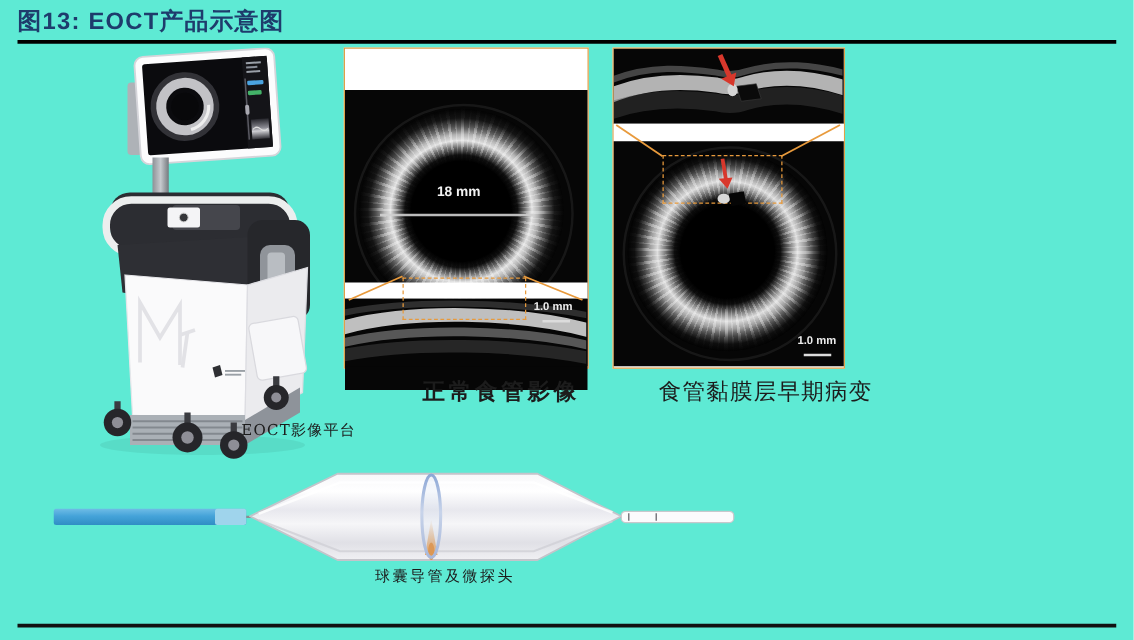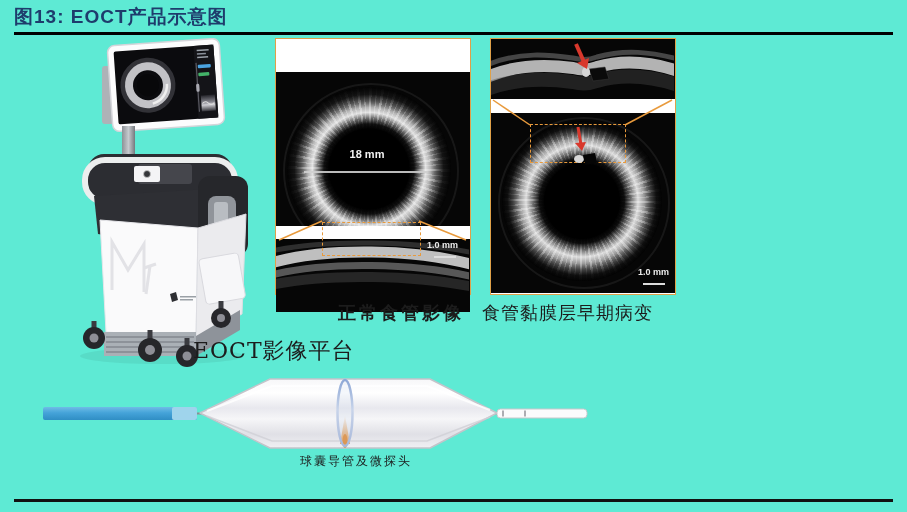--- a/index.html
+++ b/index.html
@@ -14,23 +14,23 @@
   .page{position:relative;width:907px;height:512px;background:#5eead4;overflow:hidden;
         font-family:"Liberation Sans",sans-serif;}
   .fig-title{position:absolute;left:14px;top:4px;font-size:19px;font-weight:bold;
              letter-spacing:1px;color:var(--title-navy);white-space:nowrap;}
   .rule{position:absolute;left:14px;width:879px;background:#000;}
   .rule.top{top:32px;height:2.5px;}
   .rule.bottom{top:499px;height:3px;background:#111;}
 
   .caption{position:absolute;color:#1c1c1c;font-family:"DejaVu Serif",serif;
            white-space:nowrap;}
-  .cap-platform{left:193px;top:336px;font-size:22px;letter-spacing:1px;}
+  .cap-platform{left:193px;top:336px;font-size:12px;letter-spacing:1px;}
   .cap-normal{left:320px;top:301px;width:162px;text-align:center;font-size:18px;letter-spacing:3px;font-weight:bold;}
-  .cap-lesion{left:482px;top:301px;width:186px;text-align:left;font-size:18px;letter-spacing:1px;}
+  .cap-lesion{left:512px;top:301px;width:186px;text-align:right;font-size:18px;letter-spacing:1px;}
   .cap-catheter{left:266px;top:453px;width:180px;text-align:center;font-size:12px;letter-spacing:2px;}
 
   
   .panel{position:absolute;border:1.5px solid var(--panel-border-orange);
          background:#fff;box-sizing:border-box;}
   .panel-normal{left:275px;top:38px;width:196px;height:257px;}
   .panel-lesion{left:490px;top:38px;width:186px;height:257px;}
   .blk{position:absolute;left:0;right:0;background:#060606;overflow:hidden;}
   .np-main{top:0;height:240px;margin-top:33px;}
   .np-gap{top:187px;height:13px;background:#fff;overflow:visible;}

